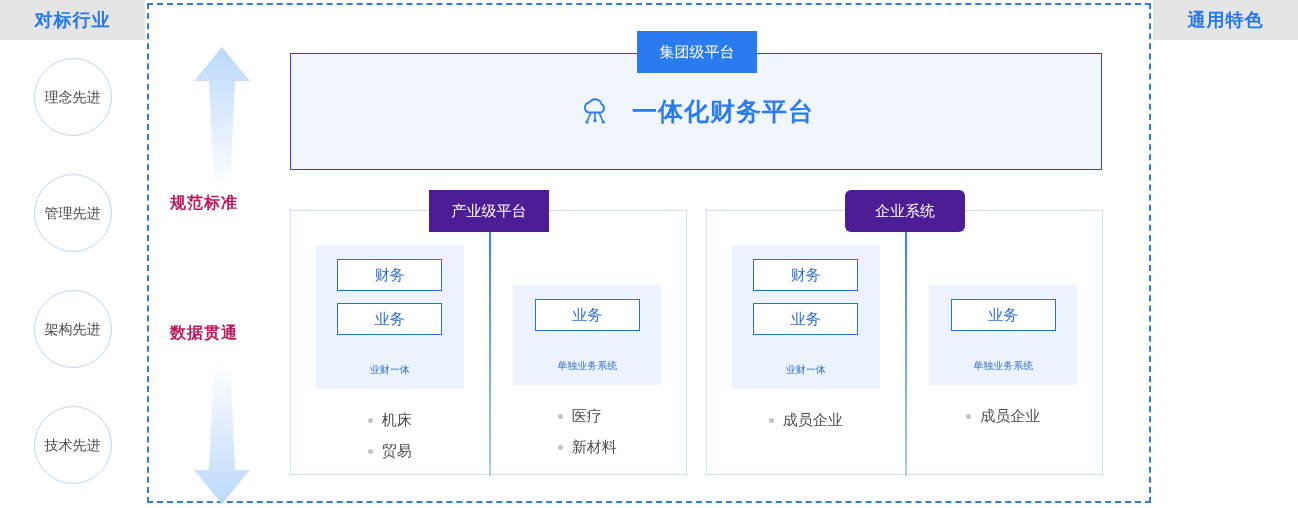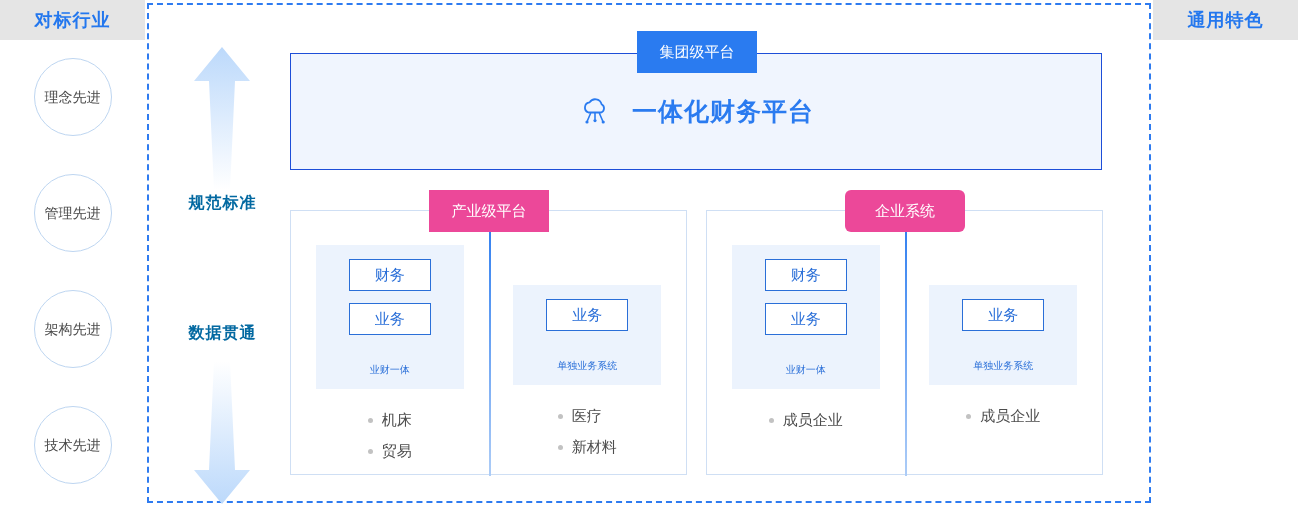--- a/index.html
+++ b/index.html
@@ -57,22 +57,22 @@
   #arrow-col{
     position:absolute;left:170px;top:40px;
     width:105px;height:440px;
   }
   .arrow-wrap{position:absolute;left:0;width:105px;}
   #arrow-up-wrap{top:5px;height:180px;}
   #arrow-down-wrap{top:255px;height:185px;margin-top:36px;}
   .arrow-svg{position:absolute;left:20px;top:0;}
   .arrow-label{
     position:absolute;
-    width:105px;text-align:center;
-    color:#0369a1;
+    width:105px;text-align:left;
+    color:#be185d;
     font-size:16px;font-weight:bold;
     letter-spacing:1px;
   }
   #arrow-up-label{top:148px;left:0;}
   #arrow-down-label{top:-8px;left:0;}
 
   
   #group-badge{
     position:absolute;
     left:637px;top:31px;
@@ -96,21 +96,21 @@
   #banner-title{
     color:#2a7bf0;
     font-size:25px;font-weight:bold;
     letter-spacing:1px;
   }
 
   
   .panel-badge{
     position:absolute;top:190px;
     width:120px;height:42px;
-    background:#ec4899;
+    background:#4c1d95;
     color:#ffffff;
     font-size:15px;
     display:flex;align-items:center;justify-content:center;
     z-index:5;
   }
   #badge-industry{left:429px;}
   #badge-enterprise{left:845px;border-radius:6px;}
 
   .panel{
     position:absolute;top:210px;
@@ -143,21 +143,21 @@
   .stack{
     width:148px;
     background:#ecf3fd;
     padding:14px 0 12px 0;
     display:flex;flex-direction:column;align-items:center;
     gap:12px;
     box-sizing:border-box;
   }
   .stack.offset{margin-top:40px;padding-bottom:12px;}
   .chip{
-    width:82px;height:32px;
+    width:105px;height:32px;
     border:1px solid #2a6fd8;
     background:#ffffff;
     color:#2a6fd8;
     font-size:15px;
     display:flex;align-items:center;justify-content:center;
     box-sizing:border-box;
   }
   .stack-caption{
     color:#2a6fd8;
     font-size:10px;

